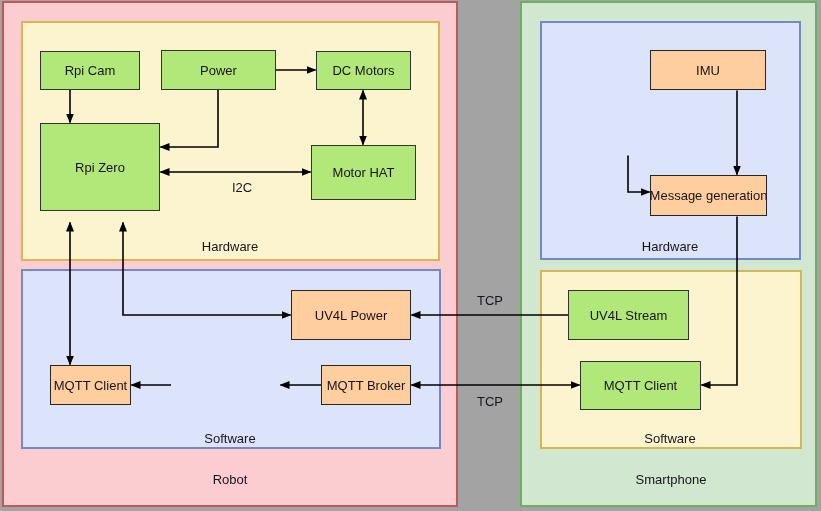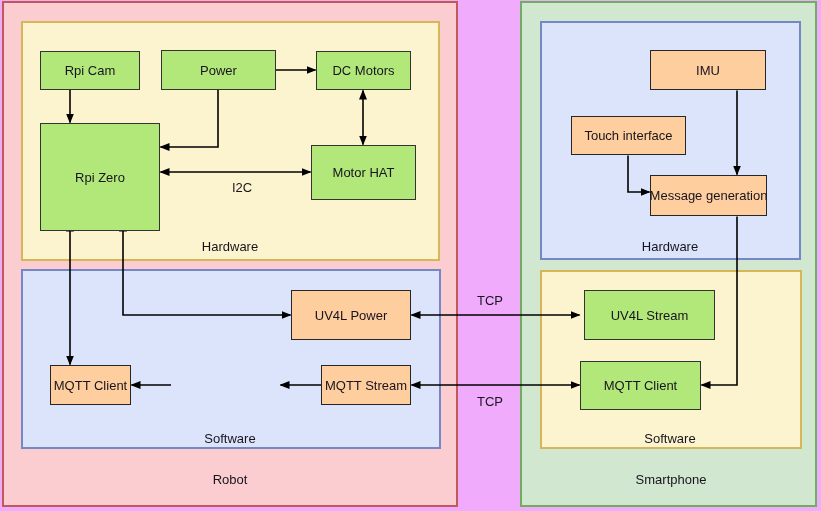--- a/index.html
+++ b/index.html
@@ -1,17 +1,17 @@
 <!DOCTYPE html>
 <html><head>
 <meta charset="utf-8">
 <style>
   html,body { margin:0; padding:0; background:#ffffff; }
   .canvas {
-    position:relative; width:821px; height:511px; background:#f0abfc;
+    position:relative; width:821px; height:511px; background:#a3a3a3;
     font-family:"Liberation Sans", sans-serif; color:#18141d; overflow:hidden;
   }
   .container { position:absolute; box-sizing:border-box; }
   .c-pink   { background:#fbcdd1; border:2px solid #c05a5a; }
   .c-yellow { background:#fcf3cf; border:2px solid #d6b656; }
   .c-blue   { background:#dbe4fb; border:2px solid #7488c5; }
   .c-green  { background:#d2e7d0; border:2px solid #6fae5e; }
   .node {
     position:absolute; box-sizing:border-box; display:flex; align-items:center;
     justify-content:center; font-size:13px; white-space:nowrap; z-index:3;
@@ -62,48 +62,45 @@
 
   <div class="node n-green" style="left:40px;top:51px;width:100px;height:39px">
     <span>Rpi Cam</span>
     </div>
   <div class="node n-green" style="left:316px;top:51px;width:95px;height:39px">
     <span>DC Motors</span>
     </div>
   <div class="node n-green" style="left:161px;top:50px;width:115px;height:40px">
     <span>Power</span>
     </div>
-  <div class="node n-green" style="left:40px;top:123px;width:120px;height:108px">
+  <div class="node n-green" style="left:40px;top:123px;width:120px;height:88px">
     <span>Rpi Zero</span>
     </div>
   <div class="node n-green" style="left:311px;top:145px;width:105px;height:55px">
     <span>Motor HAT</span>
     </div>
 
   <div class="node n-orange" style="left:291px;top:290px;width:120px;height:50px">
     <span>UV4L Power</span>
     </div>
   <div class="node n-orange" style="left:50px;top:365px;width:81px;height:40px">
     <span>MQTT Client</span>
     </div>
   <div class="node n-orange" style="left:321px;top:365px;width:90px;height:40px">
-    <span>MQTT Stream</span>
+    <span>MQTT Broker</span>
     </div>
 
   <div class="node n-orange" style="left:650px;top:50px;width:116px;height:40px">
     <span>IMU</span>
     </div>
-  <div class="node n-orange" style="left:571px;top:116px;width:115px;height:39px">
-    <span>Touch interface</span>
-    </div>
   <div class="node n-orange" style="left:650px;top:175px;width:117px;height:41px">
     <span>Message generation</span>
     </div>
 
-  <div class="node n-green" style="left:584px;top:290px;width:131px;height:50px">
+  <div class="node n-green" style="left:568px;top:290px;width:121px;height:50px">
     <span>UV4L Stream</span>
     </div>
   <div class="node n-green" style="left:580px;top:361px;width:121px;height:49px">
     <span>MQTT Client</span>
     </div>
 
   <div class="lbl" style="left:230px;top:239px">Hardware</div>
   <div class="lbl" style="left:230px;top:431px">Software</div>
   <div class="lbl" style="left:230px;top:472px">Robot</div>
   <div class="lbl" style="left:670px;top:239px">Hardware</div>

